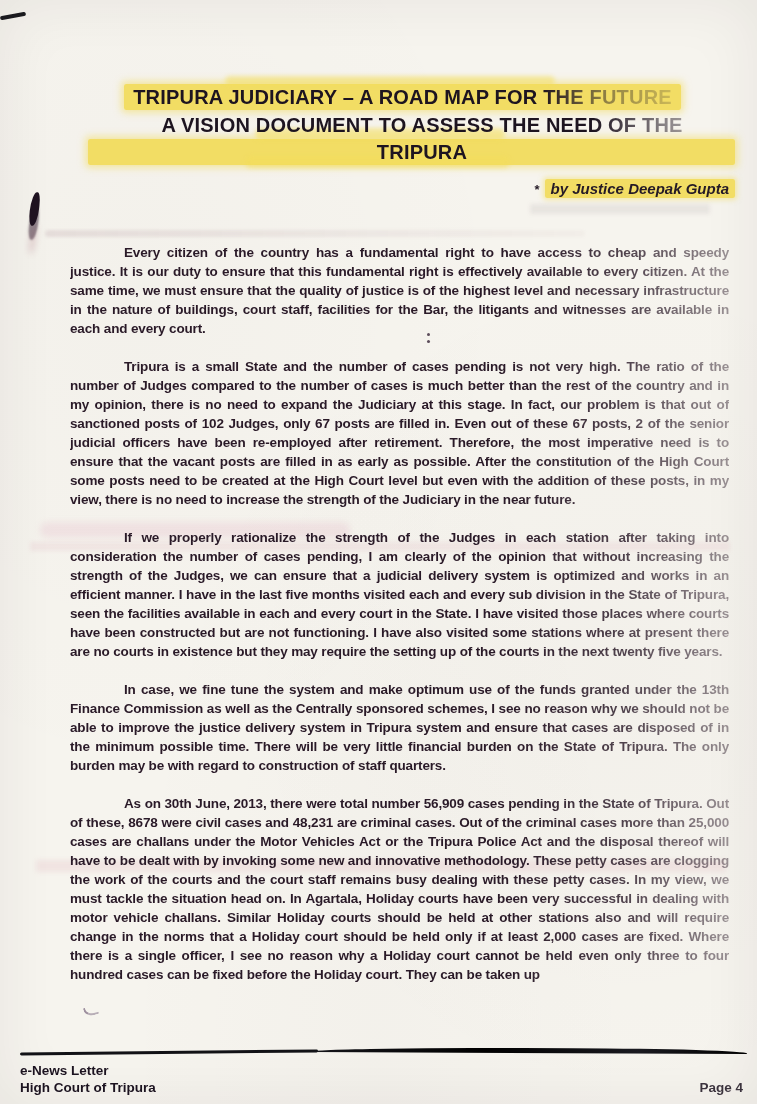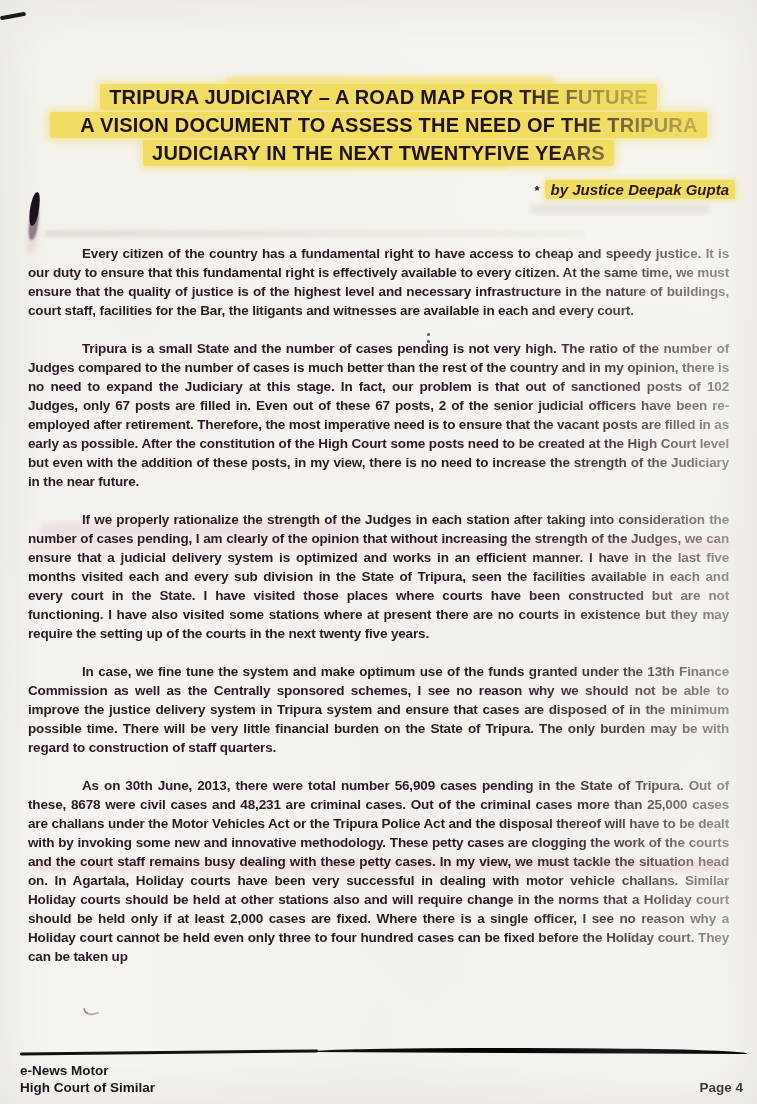--- a/index.html
+++ b/index.html
@@ -17,20 +17,21 @@
     margin: 0 auto;
     background:
       radial-gradient(ellipse at 18% 28%, rgba(60,40,50,0.015), transparent 45%),
       radial-gradient(ellipse at 82% 62%, rgba(60,40,50,0.02), transparent 45%),
       radial-gradient(ellipse at 50% 95%, rgba(60,40,50,0.015), transparent 50%),
       var(--paper);
     box-shadow: inset 0 0 60px rgba(40,30,40,0.07);
     overflow: hidden;
     font-family: "Liberation Sans", sans-serif;
     color: var(--ink);
+    padding-left: 48px;
   }
 
   
   .title {
     margin: 84px 40px 0 40px;
     text-align: center;
     font-size: 20px;
     line-height: 27px;
     font-weight: bold;
     letter-spacing: 0.2px;
@@ -64,21 +65,21 @@
     text-align: right;
     font-size: 15px;
     font-weight: bold;
     font-style: italic;
     color: #241a26;
   }
   .byline-marker { font-style: normal; margin-right: 5px; font-size: 13px; }
   .byline .hl { padding: 1px 6px; box-shadow: 0 0 5px 2px rgba(242,221,100,0.5); }
 
   
-  .body { margin: 46px 28px 0 28px; }
+  .body { margin: 46px 28px 0 22px; }
   .para {
     font-size: 13.5px;
     line-height: 19px;
     font-weight: 700;
     letter-spacing: -0.15px;
     text-align: justify;
     text-indent: 54px;
     margin-bottom: 19px;
     color: var(--ink);
     -webkit-mask-image: linear-gradient(90deg, #000 0 66%, rgba(0,0,0,0.82) 84%, rgba(0,0,0,0.55) 96%, rgba(0,0,0,0.45) 100%);
@@ -156,21 +157,20 @@
   <div class="artifact smudge-1"></div>
   <div class="artifact stray-colon"></div>
   <div class="artifact pink-smear-a"></div>
   <div class="artifact pink-smear-b"></div>
   <div class="artifact pink-smear-c"></div>
   <div class="artifact pen-tick"></div>
 
   <h1 class="title">
     <span class="title-line tl1"><span class="hl"><span class="fade">TRIPURA JUDICIARY – A ROAD MAP FOR THE FUTURE</span></span></span>
     <span class="title-line tl2"><span class="hl"><span class="fade">A VISION DOCUMENT TO ASSESS THE NEED OF THE TRIPURA</span></span></span>
-    <span class="title-line tl3"><span class="hl"><span class="fade">JUDICIARY IN THE NEXT TWENTYFIVE YEARS</span></span></span>
   </h1>
 
   <div class="byline">
     <span class="byline-marker">*</span><span class="hl"><span>by Justice Deepak Gupta</span></span>
   </div>
 
   <main class="body">
     <p class="para">Every citizen of the country has a fundamental right to have access to cheap and speedy justice. It is our duty to ensure that this fundamental right is effectively available to every citizen. At the same time, we must ensure that the quality of justice is of the highest level and necessary infrastructure in the nature of buildings, court staff, facilities for the Bar, the litigants and witnesses are available in each and every court.</p>
     <p class="para">Tripura is a small State and the number of cases pending is not very high. The ratio of the number of Judges compared to the number of cases is much better than the rest of the country and in my opinion, there is no need to expand the Judiciary at this stage. In fact, our problem is that out of sanctioned posts of 102 Judges, only 67 posts are filled in. Even out of these 67 posts, 2 of the senior judicial officers have been re-employed after retirement. Therefore, the most imperative need is to ensure that the vacant posts are filled in as early as possible. After the constitution of the High Court some posts need to be created at the High Court level but even with the addition of these posts, in my view, there is no need to increase the strength of the Judiciary in the near future.</p>
     <p class="para">If we properly rationalize the strength of the Judges in each station after taking into consideration the number of cases pending, I am clearly of the opinion that without increasing the strength of the Judges, we can ensure that a judicial delivery system is optimized and works in an efficient manner. I have in the last five months visited each and every sub division in the State of Tripura, seen the facilities available in each and every court in the State. I have visited those places where courts have been constructed but are not functioning. I have also visited some stations where at present there are no courts in existence but they may require the setting up of the courts in the next twenty five years.</p>
@@ -178,20 +178,20 @@
     <p class="para">As on 30th June, 2013, there were total number 56,909 cases pending in the State of Tripura. Out of these, 8678 were civil cases and 48,231 are criminal cases. Out of the criminal cases more than 25,000 cases are challans under the Motor Vehicles Act or the Tripura Police Act and the disposal thereof will have to be dealt with by invoking some new and innovative methodology. These petty cases are clogging the work of the courts and the court staff remains busy dealing with these petty cases. In my view, we must tackle the situation head on. In Agartala, Holiday courts have been very successful in dealing with motor vehicle challans. Similar Holiday courts should be held at other stations also and will require change in the norms that a Holiday court should be held only if at least 2,000 cases are fixed. Where there is a single officer, I see no reason why a Holiday court cannot be held even only three to four hundred cases can be fixed before the Holiday court. They can be taken up</p>
   </main>
 
   <footer class="footer">
     <div class="rule-wrap">
       <div class="rule-a"></div>
       <div class="rule-b"></div>
     </div>
     <div class="footer-row">
       <div class="footer-left">
-        <div>e-News Motor</div>
-        <div>High Court of Similar</div>
+        <div>e-News Letter</div>
+        <div>High Court of Tripura</div>
       </div>
       <div class="page-number">Page 4</div>
     </div>
   </footer>
 
 </div>
 
 </body></html>

